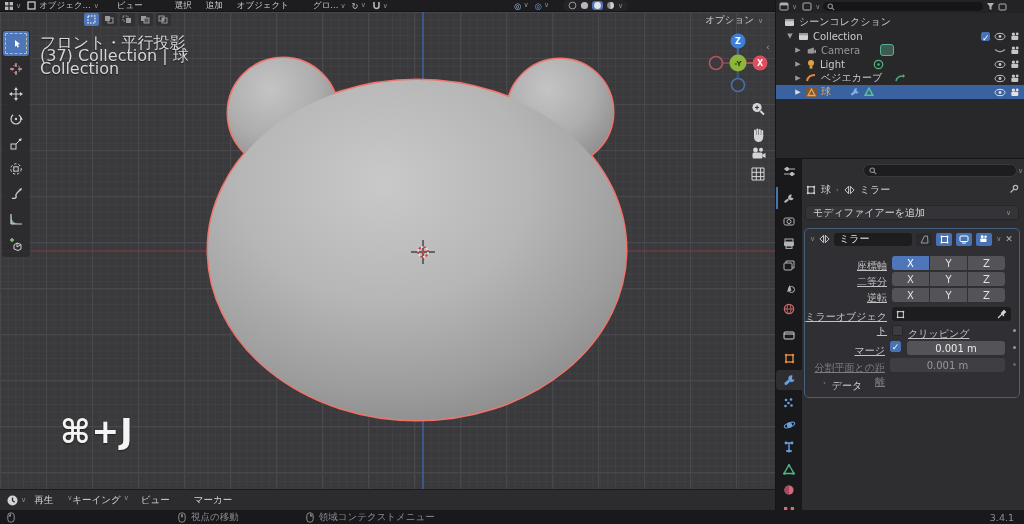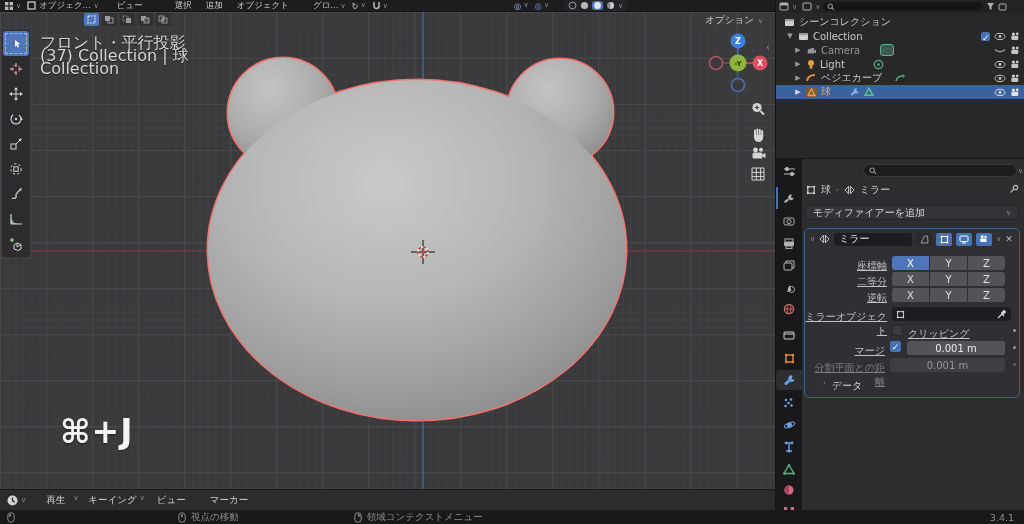--- a/index.html
+++ b/index.html
@@ -715,46 +715,46 @@
   </div>
 
   <div class="abs timeline">
     <span style="display:flex;align-items:center;gap:2px;margin-left:6px">
       <svg width="13" height="13" viewBox="0 0 13 13">
           <circle cx="6.5" cy="6.5" r="5" fill="#d4d4d6"></circle>
           <path d="M6.5 3.5v3.2l2.2 1.4" stroke="#2c2c2e" stroke-width="1.3" fill="none"></path>
         </svg>
       <span class="chev">∨</span>
     </span>
-    <span style="margin-left:20px;display:flex;gap:8px">
+    <span style="margin-left:8px;display:flex;gap:14px">
         <span>再生</span>
         <span class="chev">∨</span>
       </span>
-    <span style="margin-left:10px;display:flex;gap:3px">
+    <span style="display:flex;gap:3px">
         <span>キーイング</span>
         <span class="chev">∨</span>
       </span>
     <span style="margin-left:12px">ビュー</span>
     <span style="margin-left:24px">マーカー</span>
 
   </div>
 
   <div class="abs statusbar">
     <svg style="margin-left:7px" width="8" height="11" viewBox="0 0 8 11">
         <rect x="0.8" y="0.8" width="6.4" height="9.4" rx="3" fill="none" stroke="#8d8d8f"></rect>
         <path d="M1 4.5h3V1" fill="#8d8d8f"></path>
       </svg>
     <span style="margin-left:163px;display:flex;align-items:center;gap:5px">
       <svg width="8" height="11" viewBox="0 0 8 11">
           <rect x="0.8" y="0.8" width="6.4" height="9.4" rx="3" fill="none" stroke="#8d8d8f"></rect>
           <rect x="3.1" y="2" width="1.8" height="3.4" rx=".9" fill="#8d8d8f"></rect>
         </svg>
       <span>視点の移動</span>
     </span>
-    <span style="margin-left:115px;display:flex;align-items:center;gap:5px">
+    <span style="margin-left:67px;display:flex;align-items:center;gap:5px">
       <svg width="8" height="11" viewBox="0 0 8 11">
           <rect x="0.8" y="0.8" width="6.4" height="9.4" rx="3" fill="none" stroke="#8d8d8f"></rect>
           <path d="M7 4.5H4V1" fill="#8d8d8f"></path>
         </svg>
       <span>領域コンテクストメニュー</span>
     </span>
     <span style="margin-left:auto;margin-right:10px">3.4.1</span>
   </div>
 
 </div>

